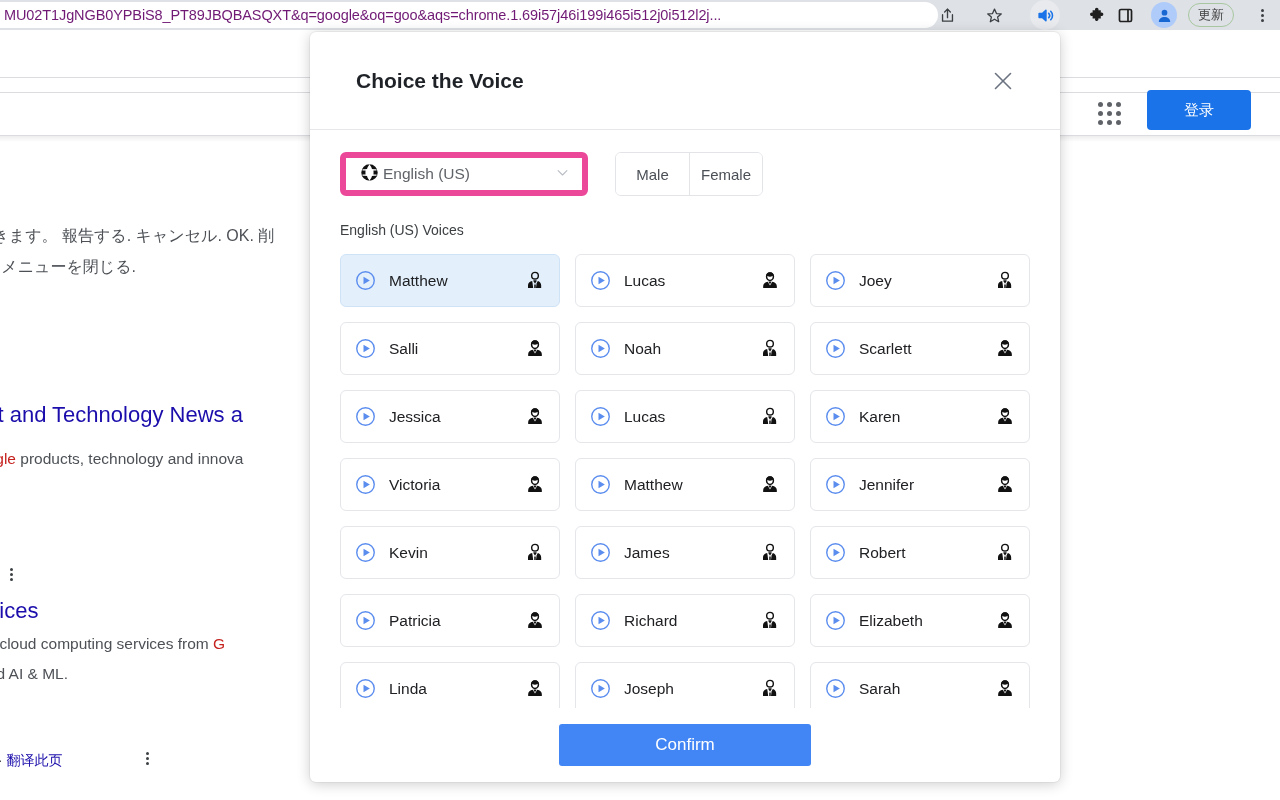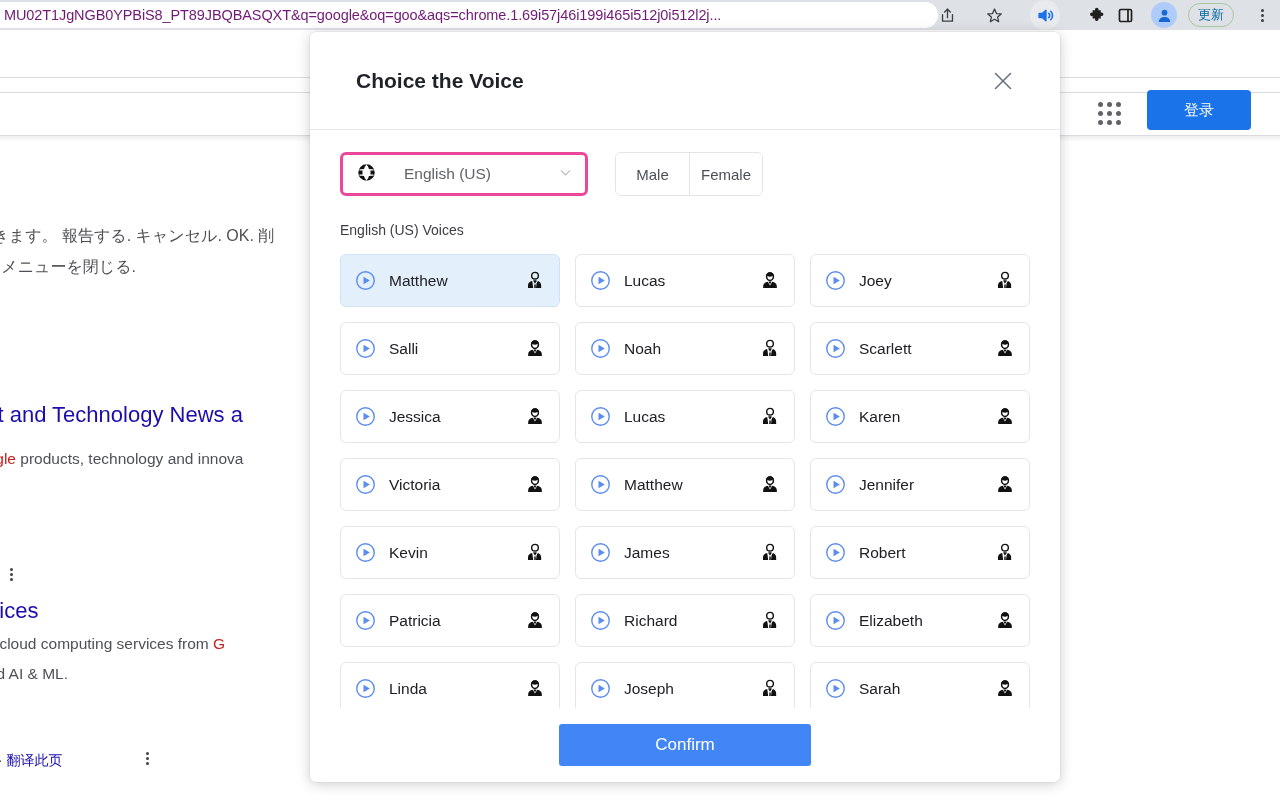--- a/index.html
+++ b/index.html
@@ -40,21 +40,21 @@
   #btn-bookmark{ left: 980px; }
   #btn-audio   { left: 1030px; width: 30px; height: 30px; top: 0; border-radius: 50%; background: #e8eaed; }
   #btn-ext     { left: 1084px; }
   #btn-panel   { left: 1111px; }
   #btn-profile { left: 1151px; width: 26px; height: 26px; top: 2px; border-radius: 50%; background: #aecbfa; }
   #btn-update {
     position: absolute; top: 3px; left: 1188px;
     height: 24px; padding: 0 9px;
     border: 1px solid #a8c7a0; border-radius: 12px;
     display: flex; align-items: center; justify-content: center;
-    font-size: 13px; color: #0369a1; background: #dee1e6;
+    font-size: 13px; color: #404040; background: #dee1e6;
   }
   #btn-menu { left: 1248px; }
   .dots3 { display: flex; flex-direction: column; gap: 2px; align-items: center; }
   .dots3 i { width: 3px; height: 3px; border-radius: 50%; background: #3c4043; display: block; }
 
   
   #page-bg {
     position: absolute; top: 30px; left: 0;
     width: 1280px; height: 770px;
     background: #ffffff;
@@ -108,23 +108,23 @@
   }
   #modal-title { font-size: 21px; font-weight: bold; color: #1f2328; flex: 1; }
   #modal-close { width: 34px; height: 34px; display: flex; align-items: center; justify-content: center; }
 
   #modal-controls {
     padding: 22px 30px 0 30px;
     display: flex; align-items: center; gap: 27px;
   }
   #lang-select {
     width: 248px; height: 44px;
-    border: 3px solid #ec4899; border-radius: 6px;
+    border: 6px solid #ec4899; border-radius: 6px;
     display: flex; align-items: center;
-    padding: 0 12px 0 14px; gap: 28px;
+    padding: 0 12px 0 14px; gap: 4px;
     background: #fff;
   }
   #lang-label { flex: 1; font-size: 15.5px; color: #5f6368; }
   #gender-toggle {
     display: flex; height: 44px;
     border: 1px solid #e2e4e8; border-radius: 6px; overflow: hidden;
   }
   .gender-btn {
     width: 73px; display: flex; align-items: center; justify-content: center;
     font-size: 15px; color: #4b5057; background: #fff;

